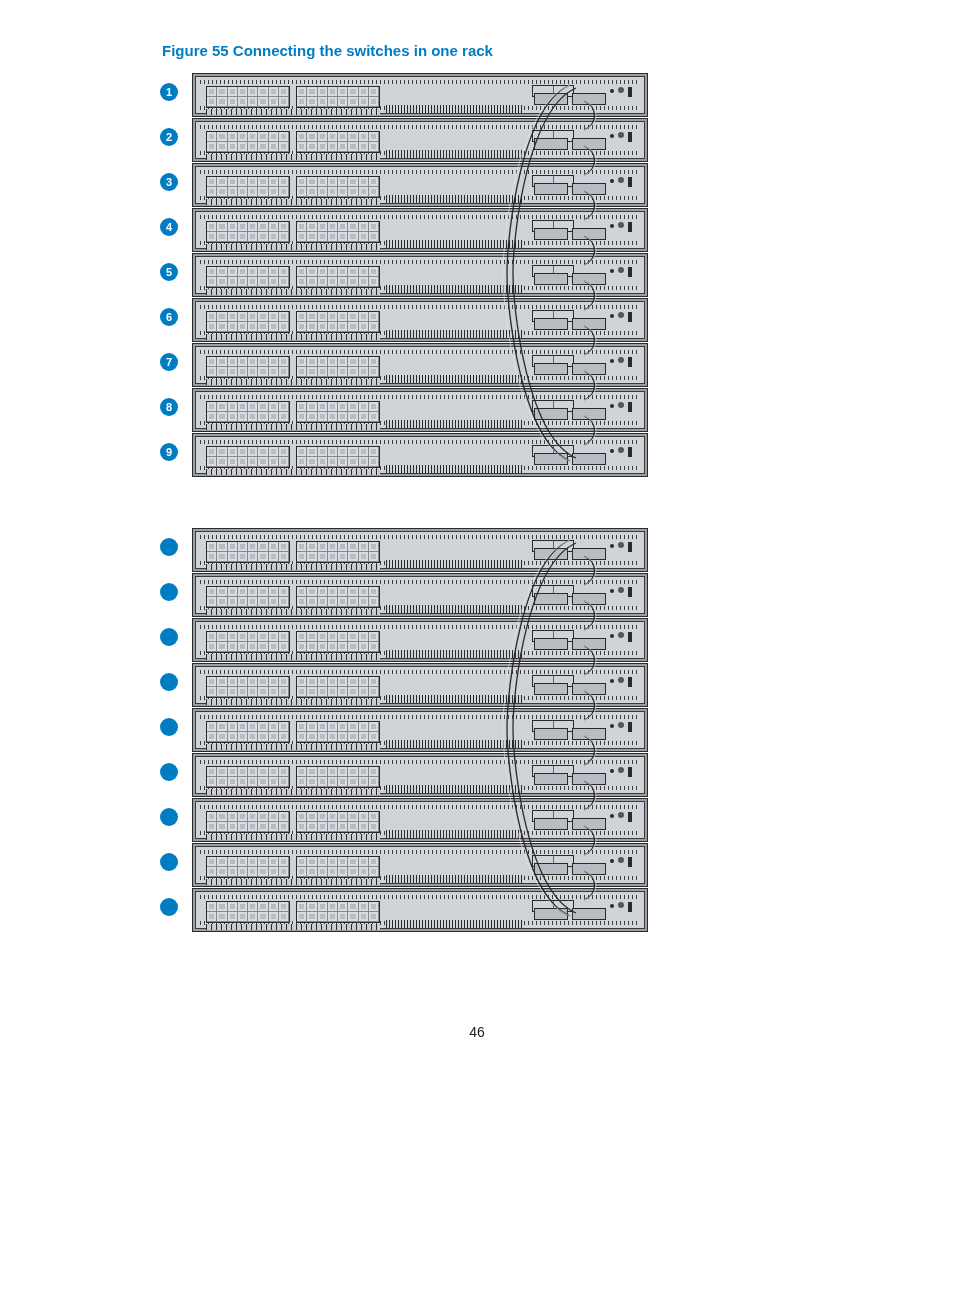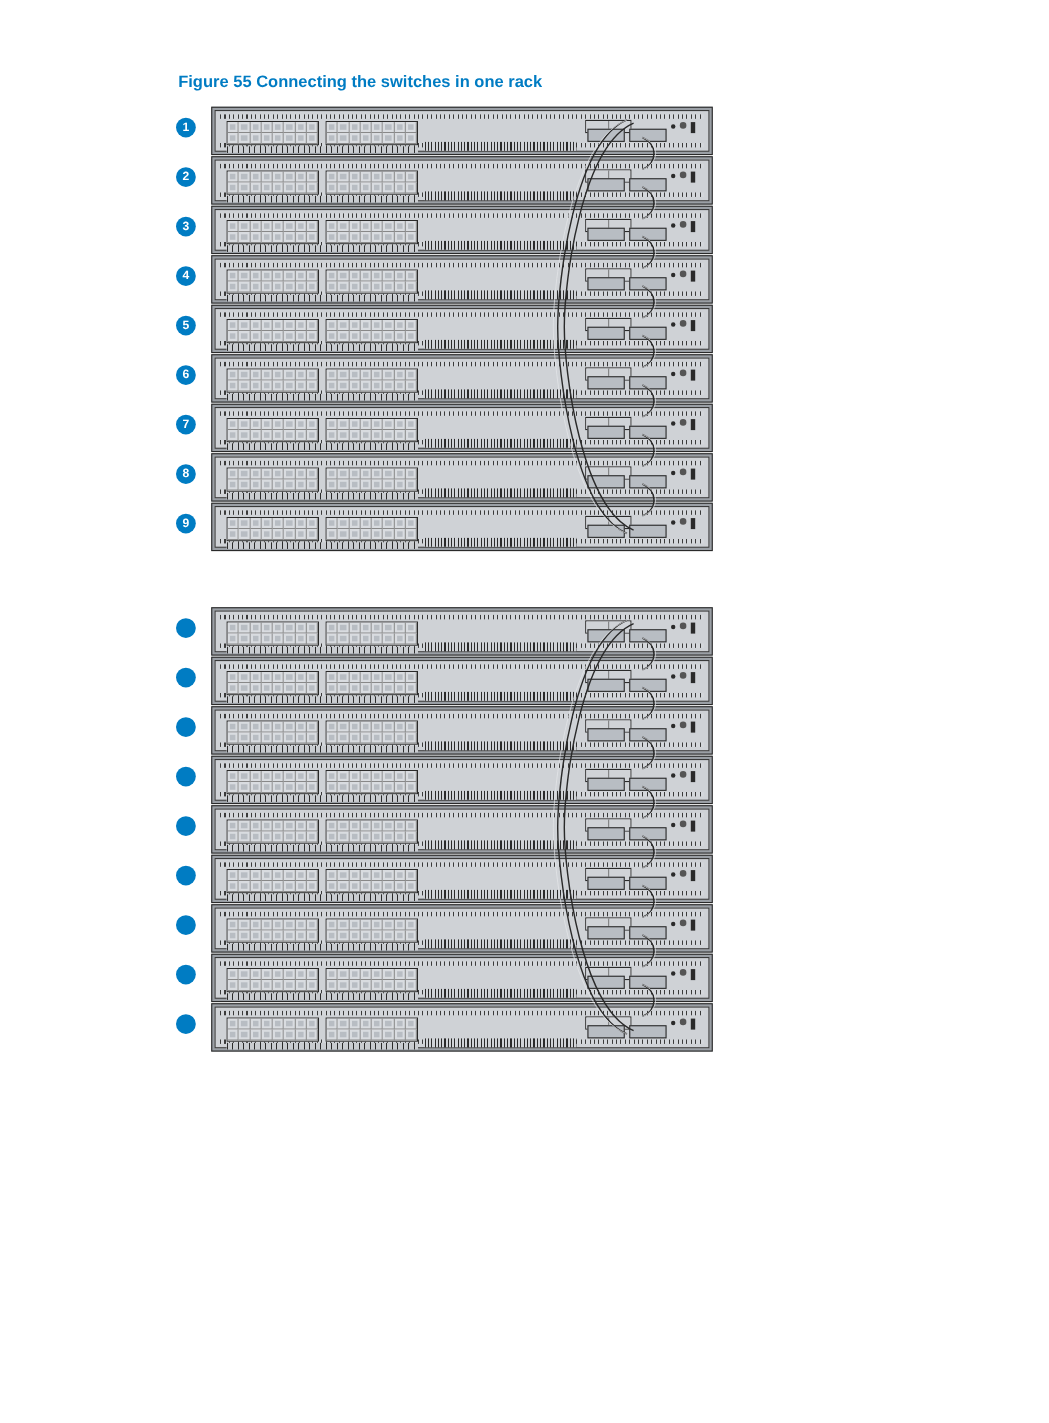--- a/index.html
+++ b/index.html
@@ -7,21 +7,21 @@
     padding: 0;
     background: #fff;
     font-family: Arial, Helvetica, sans-serif;
     width: 954px;
   }
   .page {
     width: 954px;
     height: 1096px;
     position: relative;
     box-sizing: border-box;
-    padding-top: 66px;
+    padding-top: 42px;
   }
   .caption {
     color: #007cc3;
     font-weight: bold;
     font-size: 15px;
     margin-left: 162px;
     margin-bottom: 14px;
   }
   .rack-figure {
     margin-left: 160px;
@@ -1327,13 +1327,14 @@
         <path d="M 392 298 C 406 304, 406 321, 392 327" fill="none" stroke="#2a2a2a" stroke-width="1.3"></path>
         <path d="M 392 298 C 408 304, 408 321, 392 327" fill="none" stroke="#e6e8eb" stroke-width="0.6"></path>
         <path d="M 392 343 C 406 349, 406 366, 392 372" fill="none" stroke="#2a2a2a" stroke-width="1.3"></path>
         <path d="M 392 343 C 408 349, 408 366, 392 372" fill="none" stroke="#e6e8eb" stroke-width="0.6"></path>
         <path d="M 378 12 C 330 32, 315 160, 315 200 C 315 240, 330 368, 378 388" fill="none" stroke="#2a2a2a" stroke-width="1.3"></path>
         <path d="M 378 12 C 326 32, 311 160, 311 200 C 311 240, 326 368, 378 388" fill="none" stroke="#e6e8eb" stroke-width="0.6"></path>
         <path d="M 384 15 C 336 36, 321 160, 321 200 C 321 240, 336 364, 384 385" fill="none" stroke="#2a2a2a" stroke-width="1.3"></path>
       </svg>
     </div>
 
+  <div class="pagenum">46</div>
 </div>
 
 </body></html>

